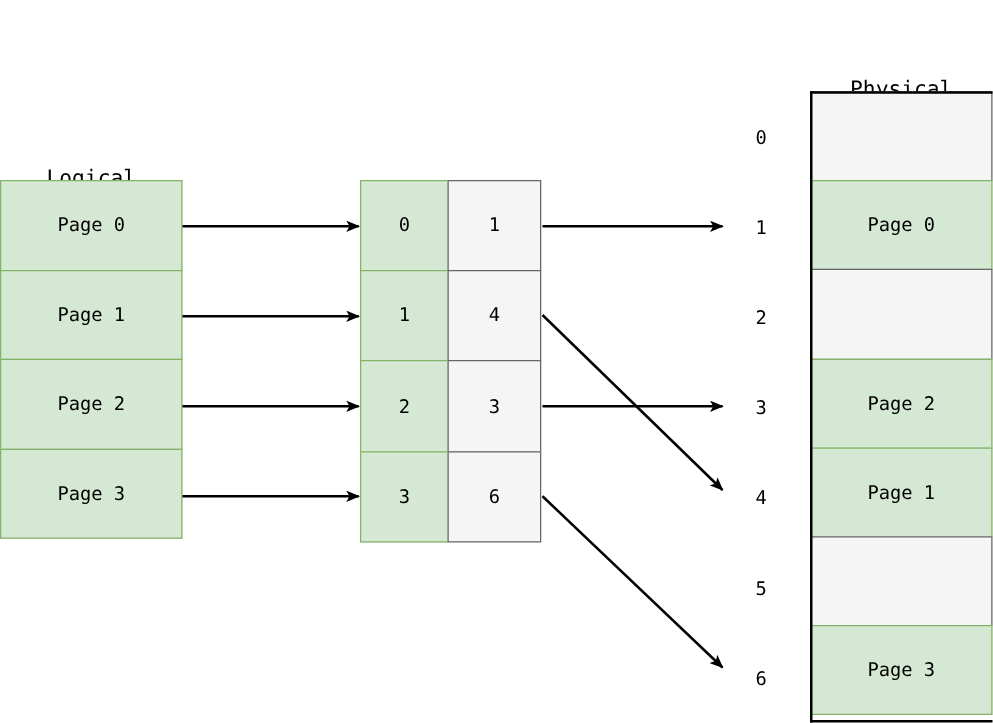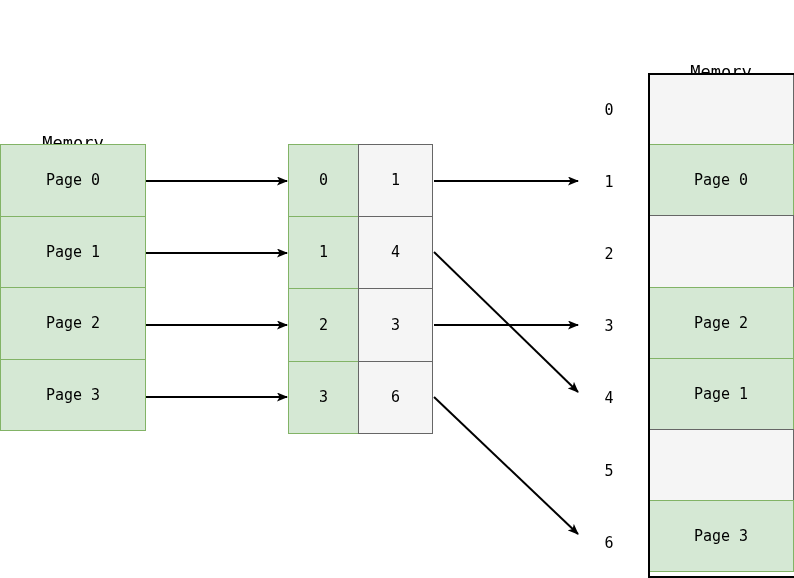--- a/index.html
+++ b/index.html
@@ -134,28 +134,30 @@
     top: 0;
     width: 794px;
     height: 578px;
     pointer-events: none;
   }
 </style>
 </head>
 <body>
 
 <div class="abs title" style="left:0px; top:78px; width:146px;">
+  <div>Logical</div>
   <div>Memory</div>
 </div>
 
 <div class="abs title" style="left:288px; top:88px; width:146px;">
   <div>Page Table</div>
 </div>
 
 <div class="abs title" style="left:648px; top:7px; width:146px;">
+  <div>Physical</div>
   <div>Memory</div>
 </div>
 
 <div class="abs" id="logical-memory">
   <div class="lm-cell">
     <span>Page 0</span>
   </div>
   <div class="lm-cell">
     <span>Page 1</span>
   </div>

